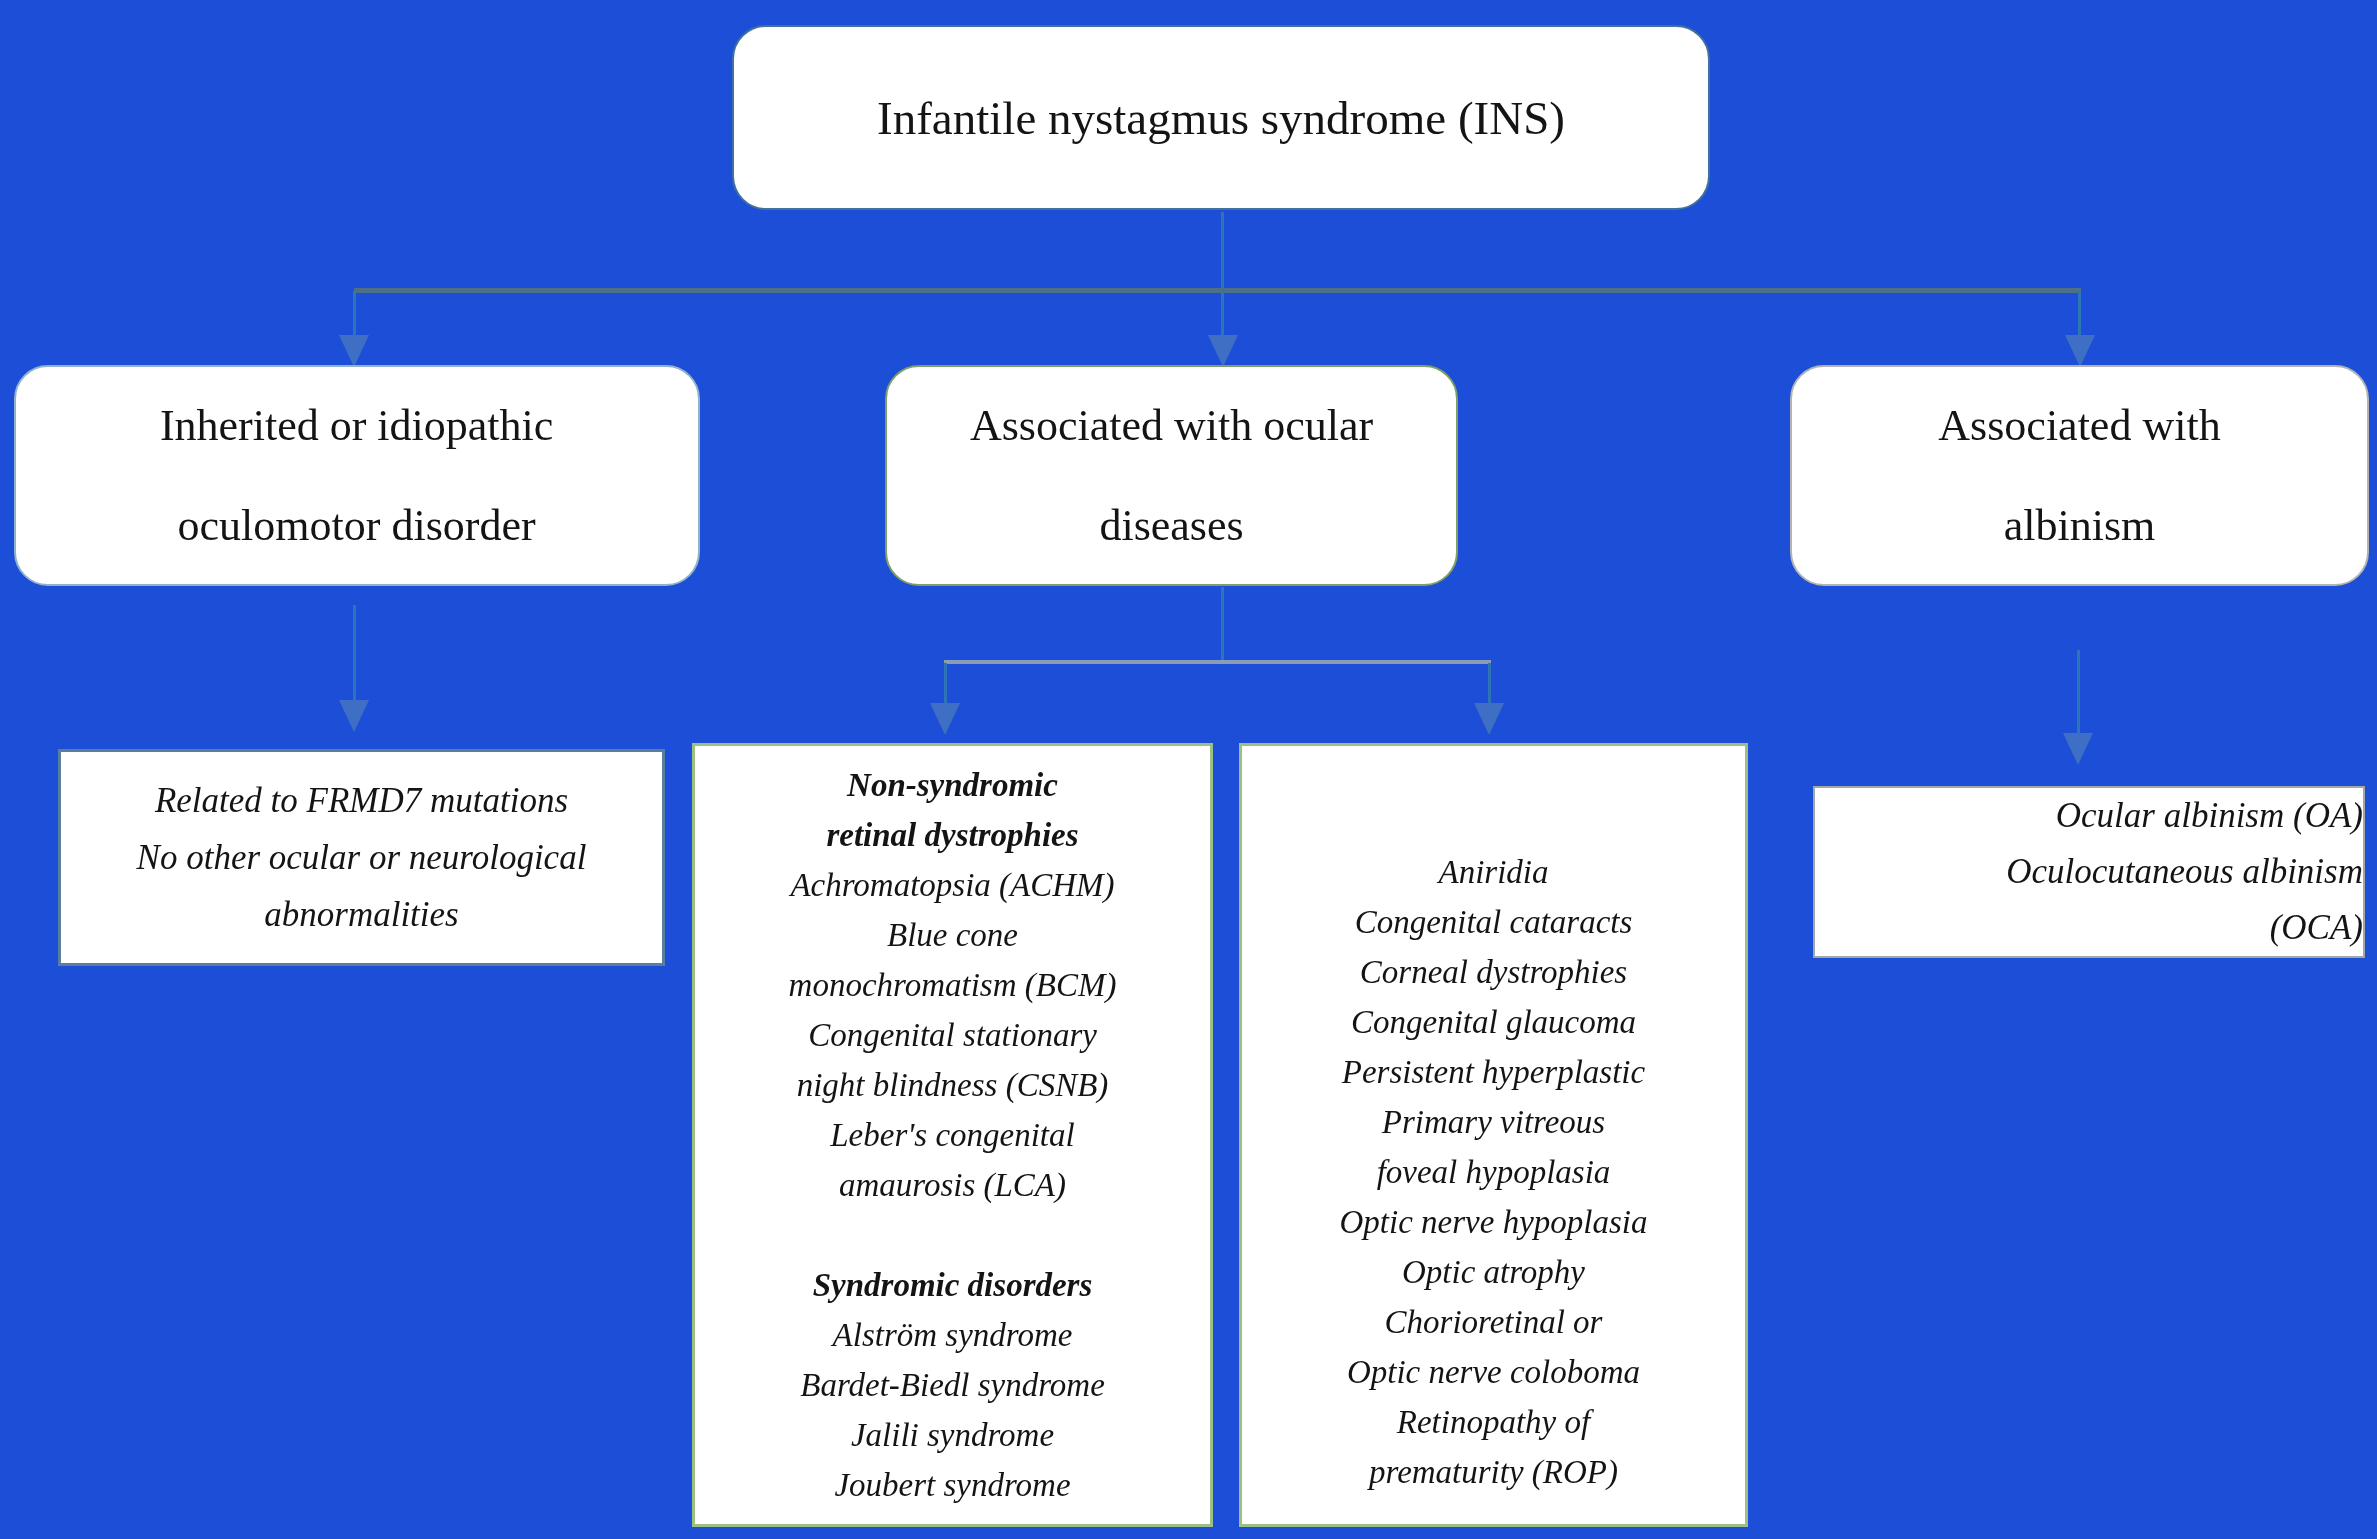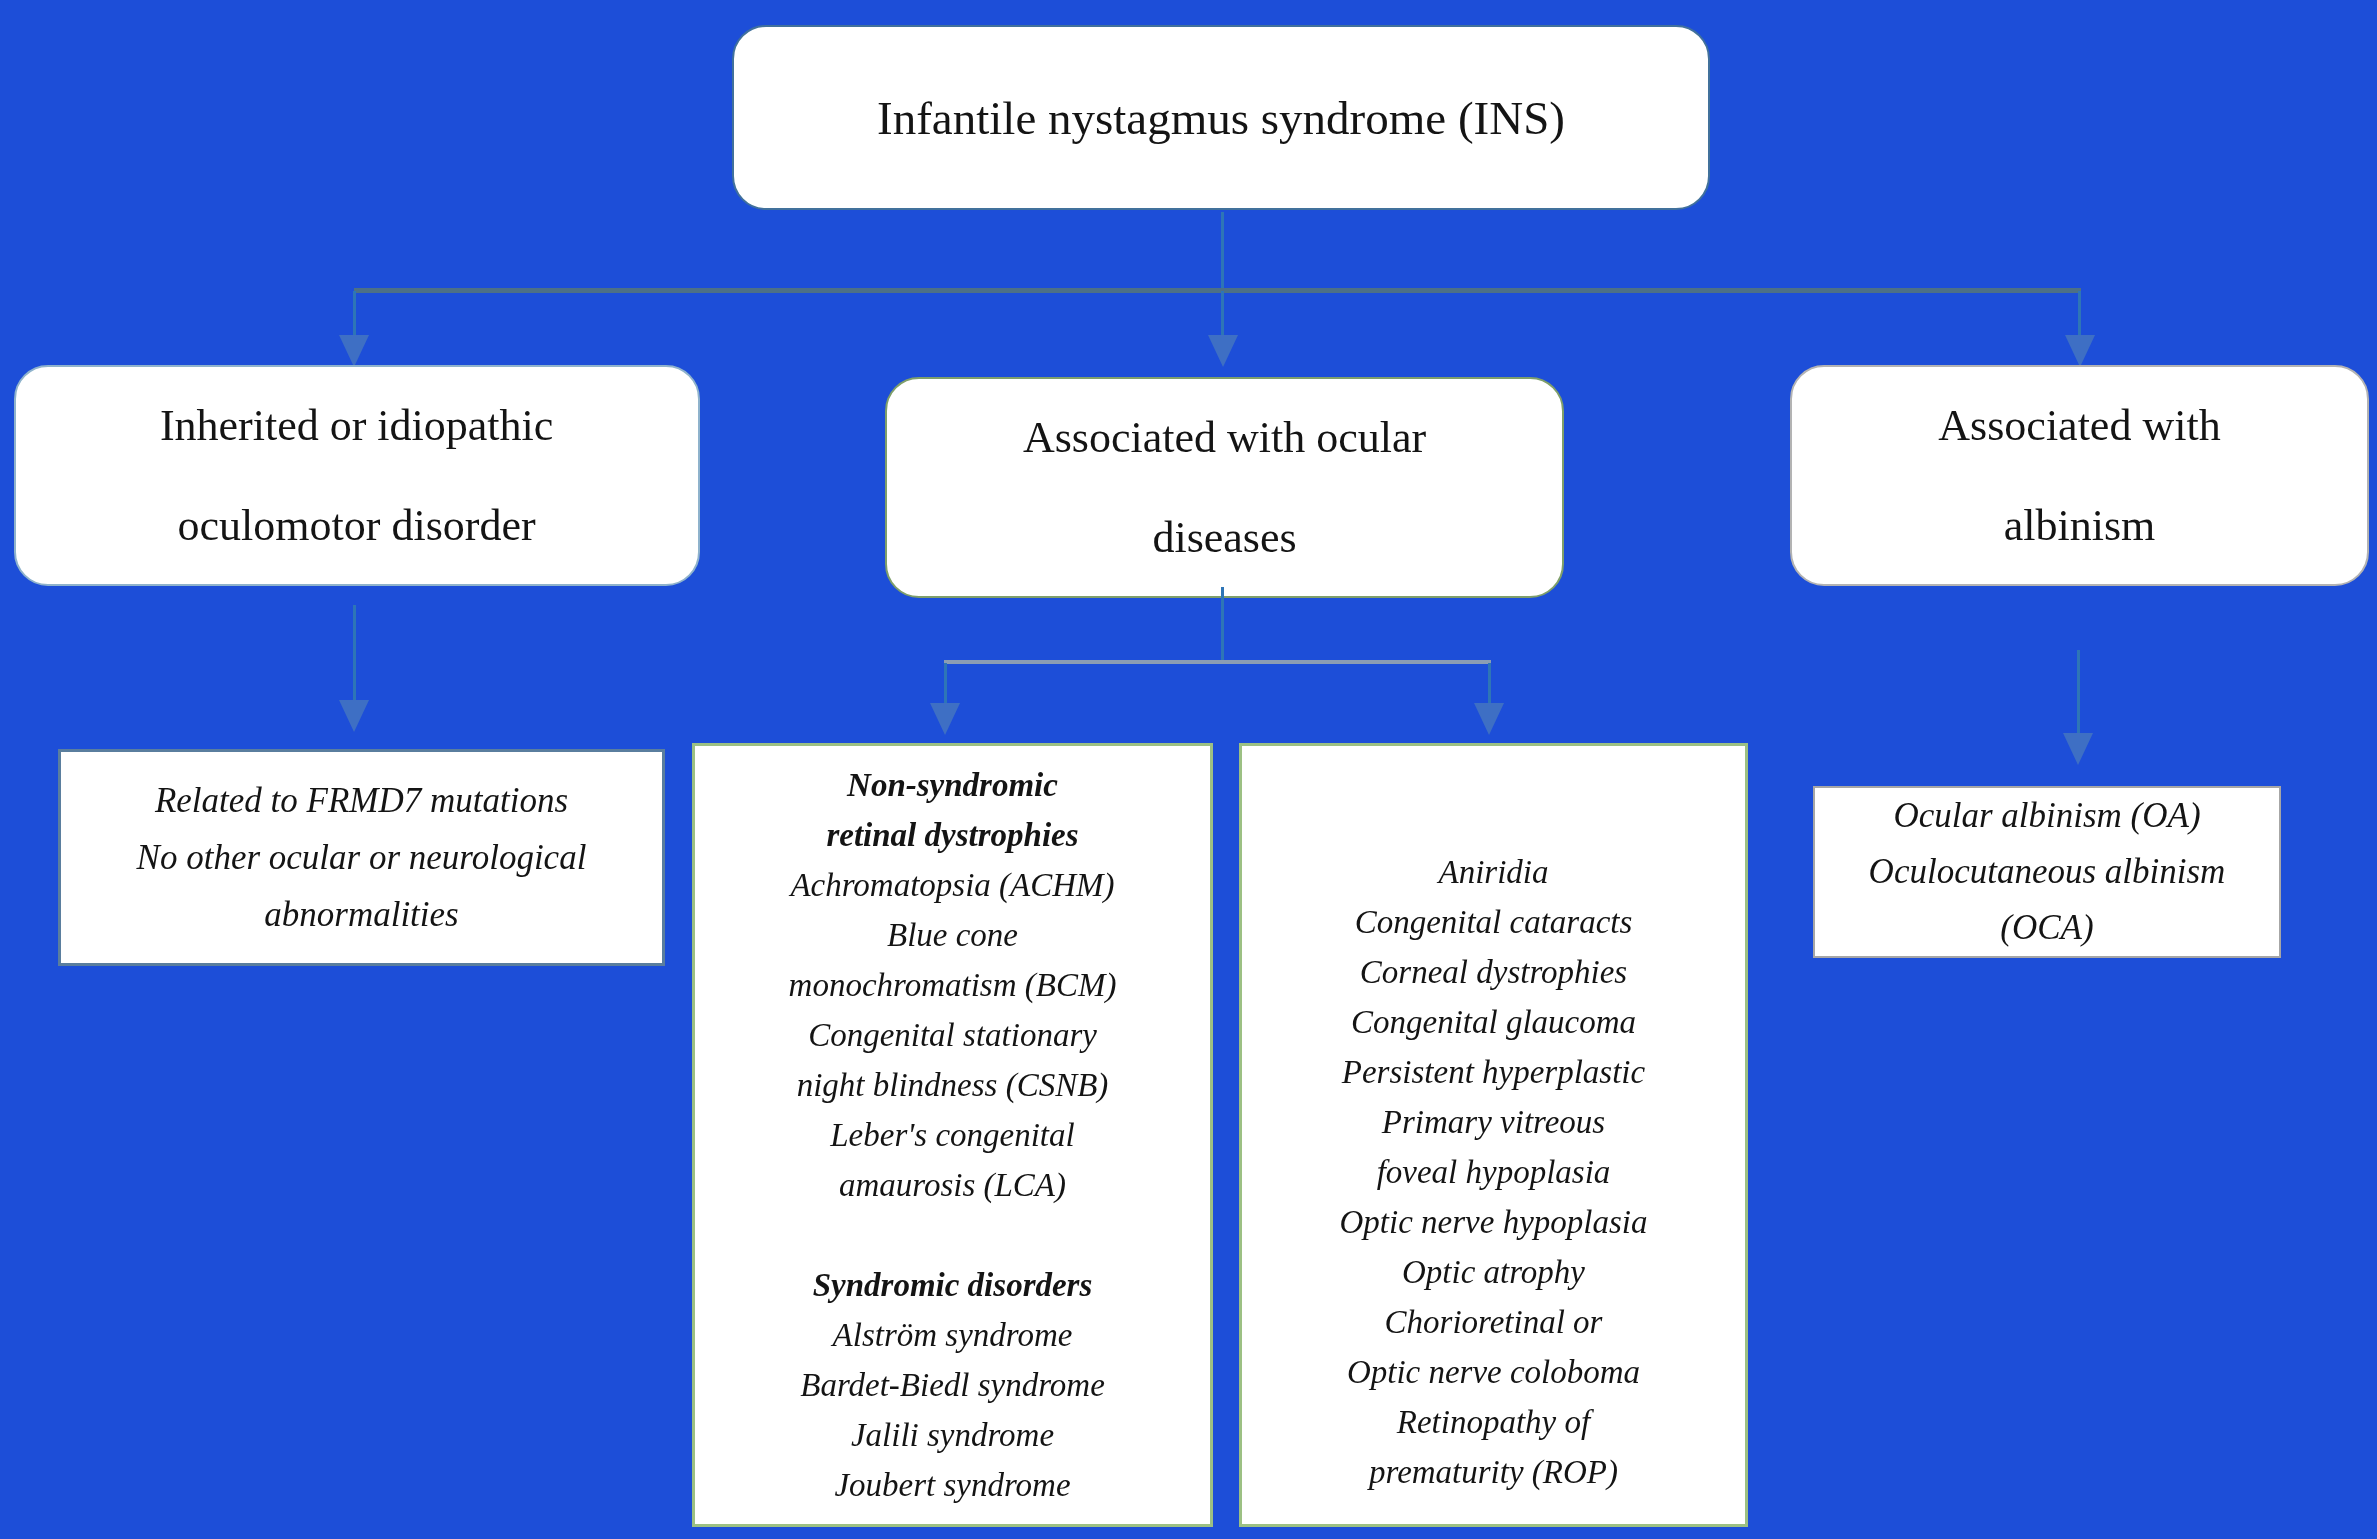--- a/index.html
+++ b/index.html
@@ -20,42 +20,42 @@
     box-sizing:border-box;
   }
   .rounded{border-radius:34px;}
   .title-box{
     left:732px;top:25px;width:978px;height:185px;
     border:2.3px solid #41719C;
     font-size:47px;
   }
   .cat-box{top:365px;height:221px;font-size:44px;line-height:60px;gap:40px;}
   .cat-inherited{left:13.6px;width:686px;border:2.3px solid #8FB3CC;}
-  .cat-ocular{left:885px;width:679px;border:2.3px solid #7F9F6A;margin-top:12px;}
+  .cat-ocular{left:885px;width:573px;border:2.3px solid #7F9F6A;}
   .cat-albinism{left:1790px;width:579px;border:2.3px solid #B3B3B3;}
 
   .detail{font-style:italic;margin-left:11px;}
   .frmd7-box{
     left:47px;top:749px;width:607px;height:217px;
     border:3px solid #5A7E9E;
     font-size:35px;line-height:57px;
   }
   .list-box{
     top:743px;height:784px;
     border:3px solid #9CC083;
     display:block;text-align:center;
   }
   .retinal-box{left:692px;width:521px;padding-top:13.6px;}
   .oculardis-box{left:1239px;width:509px;padding-top:101px;}
   .line{min-height:50px;line-height:50px;font-size:33px;font-style:italic;}
   .bold{font-weight:bold;}
   .albtypes-box{
-    left:1802px;top:786px;width:468px;height:172px;
+    left:1802px;top:786px;width:552px;height:172px;
     border:2.3px solid #A6A6A6;
-    font-size:35px;line-height:56px;
+    font-size:35px;line-height:56px;align-items:flex-end;
   }
 
   
   .vline{position:absolute;width:3px;background:#2E75B6;}
   .rail-main{position:absolute;left:354px;top:288px;width:1727px;height:4.5px;background:#4D7086;}
   .rail-sub{position:absolute;left:944px;top:660px;width:547px;height:3.8px;background:#8B9DB4;}
   .tri{
     position:absolute;width:0;height:0;
     border-left:15px solid transparent;
     border-right:15px solid transparent;

